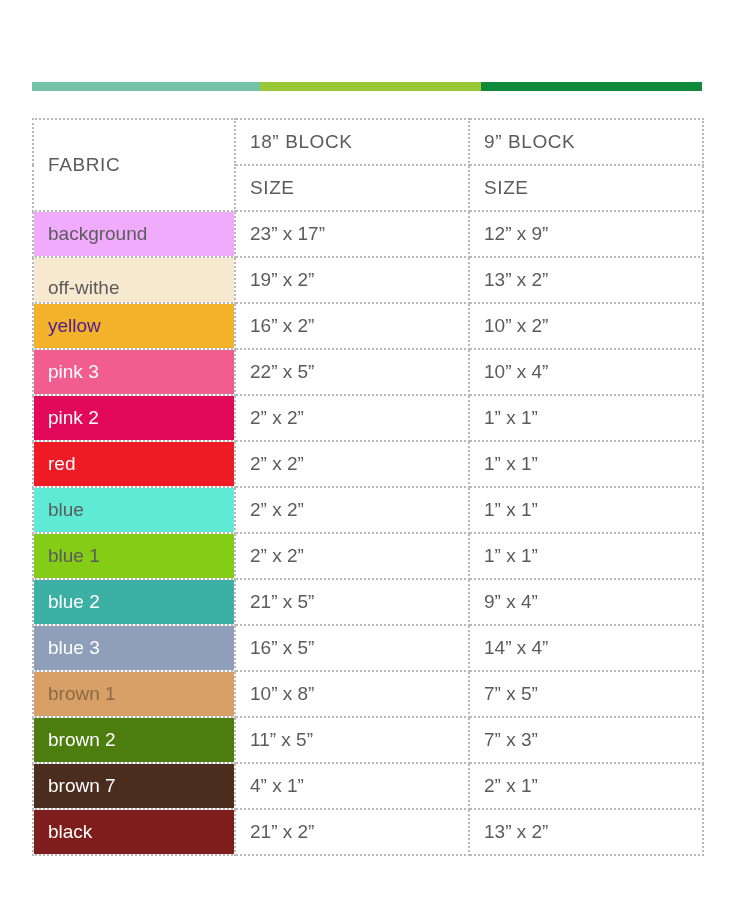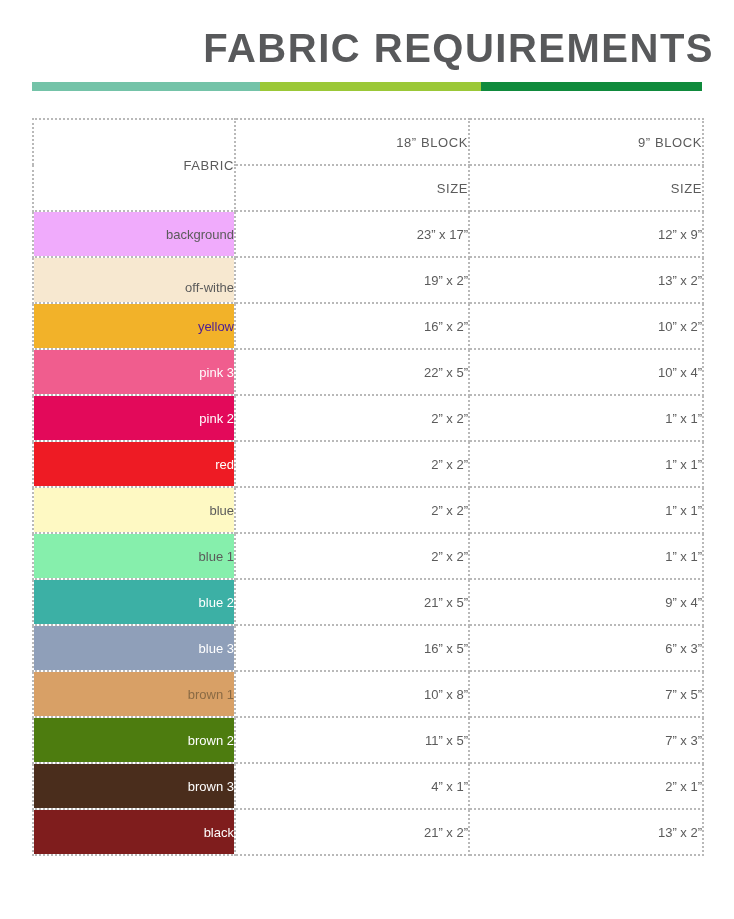--- a/index.html
+++ b/index.html
@@ -64,29 +64,28 @@
     width: 670px;
     table-layout: fixed;
   }
   table.reqs col.c0 { width: 202px; }
   table.reqs col.c1 { width: 234px; }
   table.reqs col.c2 { width: 234px; }
 
   table.reqs td {
     border: 2px dotted #b9b9b9;
     vertical-align: middle;
-    font-size: 13px;
+    font-size: 19px;
     color: #5b5b5b;
     padding: 0 0 0 14px;
     height: 46px;
     box-sizing: border-box;
     background-clip: padding-box;
     overflow: hidden;
     white-space: nowrap;
-    text-align: right;
   }
 
   
   td.hdr-fabric {
     font-size: 19px;
     letter-spacing: 0.6px;
     color: #5b5b5b;
     height: 130px;
   }
   td.hdr-block {
@@ -105,21 +104,20 @@
     padding: 0 0 0 14px;
     font-size: 19px;
   }
   td.swatch .lbl { display: inline-block; }
 </style>
 </head>
 <body>
 
 <div class="page">
 
-  <div class="title">FABRIC REQUIREMENTS</div>
 
   <div class="colorbar">
     <div class="cb1" style="background: rgb(116, 195, 168);"></div>
     <div class="cb2" style="background: rgb(155, 200, 55);"></div>
     <div class="cb3" style="background: rgb(15, 138, 60);"></div>
   </div>
 
   <div class="table-wrap">
     <table class="reqs">
       <colgroup>
@@ -161,51 +159,51 @@
             <td class="swatch" style="background: rgb(227, 9, 90);"><span class="lbl" style="color: rgb(255, 255, 255);">pink 2</span></td>
             <td>2” x 2”</td>
             <td>1” x 1”</td>
           </tr>
           <tr>
             <td class="swatch" style="background: rgb(238, 27, 36);"><span class="lbl" style="color: #ffffff;">red</span></td>
             <td>2” x 2”</td>
             <td>1” x 1”</td>
           </tr>
           <tr>
-            <td class="swatch" style="background: #fef9c3;"><span class="lbl" style="color: rgb(91, 91, 91);">blue</span></td>
-            <td>2” x 2”</td>
-            <td>1” x 1”</td>
-          </tr>
-          <tr>
-            <td class="swatch" style="background: #86efac;"><span class="lbl" style="color: rgb(91, 91, 91);">blue 1</span></td>
+            <td class="swatch" style="background: #5eead4;"><span class="lbl" style="color: rgb(91, 91, 91);">blue</span></td>
+            <td>2” x 2”</td>
+            <td>1” x 1”</td>
+          </tr>
+          <tr>
+            <td class="swatch" style="background: #84cc16;"><span class="lbl" style="color: rgb(91, 91, 91);">blue 1</span></td>
             <td>2” x 2”</td>
             <td>1” x 1”</td>
           </tr>
           <tr>
             <td class="swatch" style="background: rgb(60, 176, 165);"><span class="lbl" style="color: rgb(255, 255, 255);">blue 2</span></td>
             <td>21” x 5”</td>
             <td>9” x 4”</td>
           </tr>
           <tr>
             <td class="swatch" style="background: rgb(143, 159, 185);"><span class="lbl" style="color: rgb(255, 255, 255);">blue 3</span></td>
             <td>16” x 5”</td>
-            <td>6” x 3”</td>
+            <td>14” x 4”</td>
           </tr>
           <tr>
             <td class="swatch" style="background: rgb(216, 160, 102);"><span class="lbl" style="color: rgb(138, 106, 68);">brown 1</span></td>
             <td>10” x 8”</td>
             <td>7” x 5”</td>
           </tr>
           <tr>
             <td class="swatch" style="background: #4d7c0f;"><span class="lbl" style="color: rgb(255, 255, 255);">brown 2</span></td>
             <td>11” x 5”</td>
             <td>7” x 3”</td>
           </tr>
           <tr>
-            <td class="swatch" style="background: rgb(74, 45, 28);"><span class="lbl" style="color: rgb(255, 255, 255);">brown 3</span></td>
+            <td class="swatch" style="background: rgb(74, 45, 28);"><span class="lbl" style="color: rgb(255, 255, 255);">brown 7</span></td>
             <td>4” x 1”</td>
             <td>2” x 1”</td>
           </tr>
           <tr>
             <td class="swatch" style="background: #7f1d1d;"><span class="lbl" style="color: rgb(255, 255, 255);">black</span></td>
             <td>21” x 2”</td>
             <td>13” x 2”</td>
           </tr>
         </tbody>
     </table>

